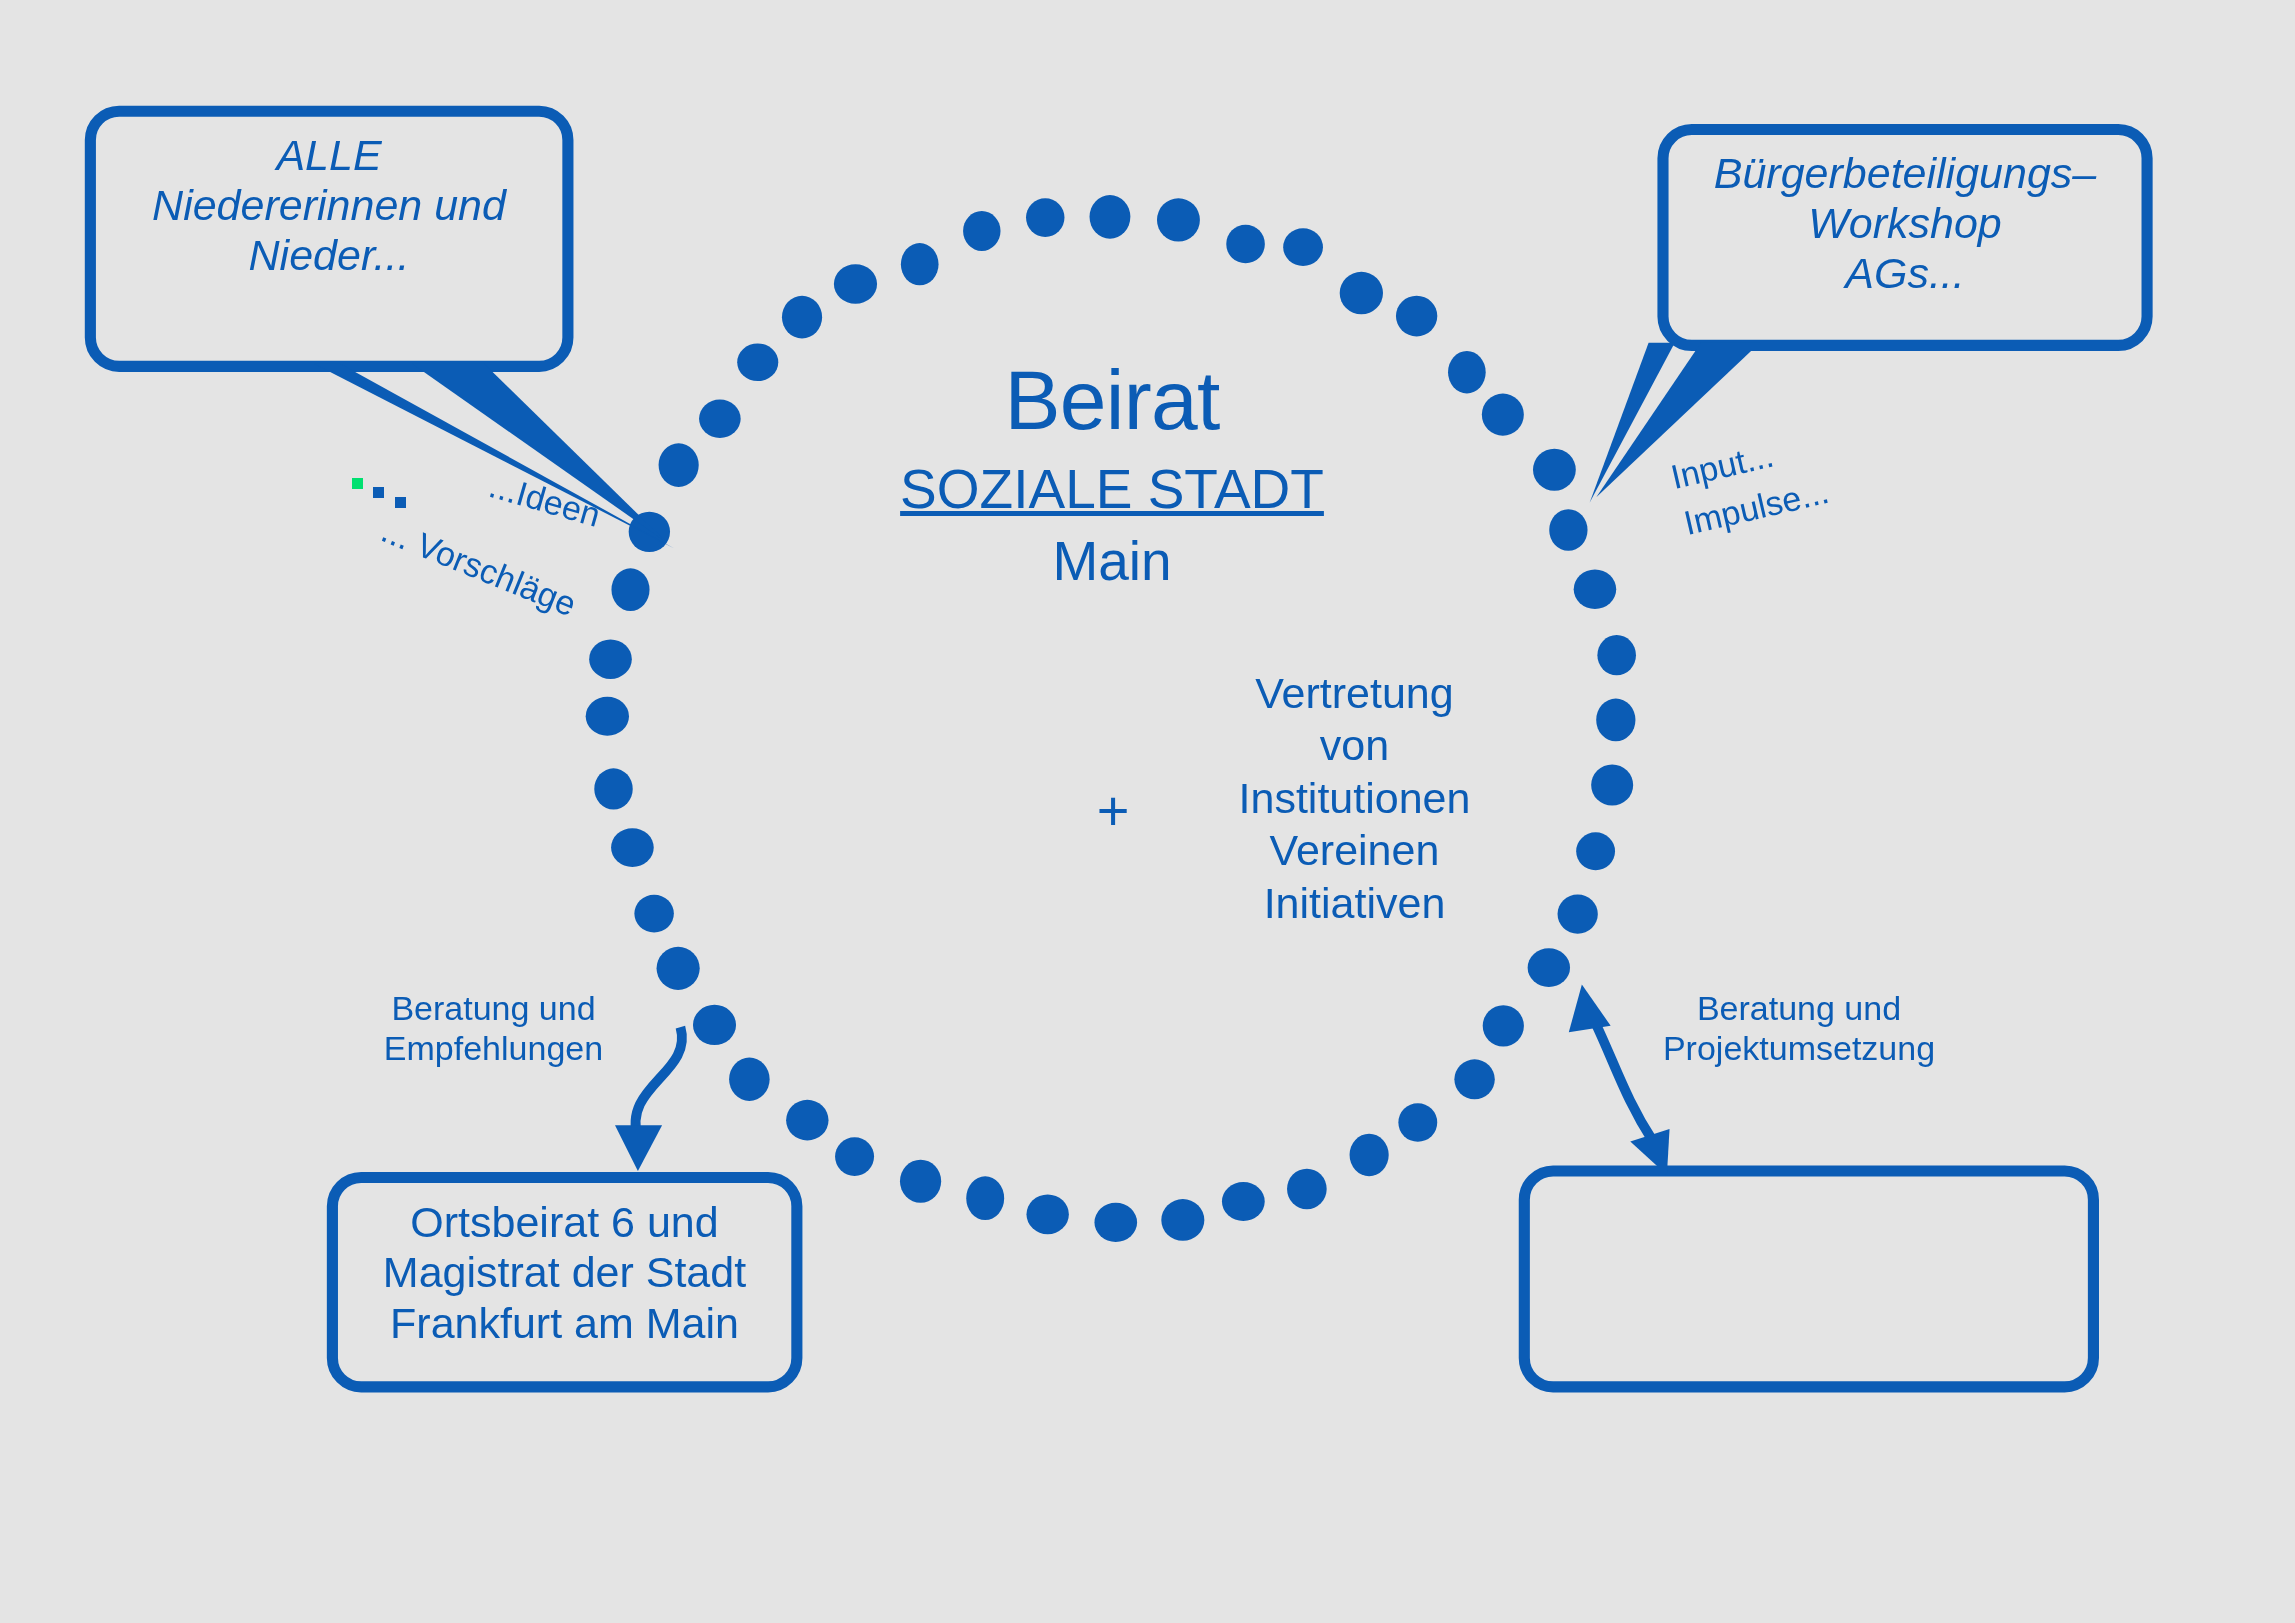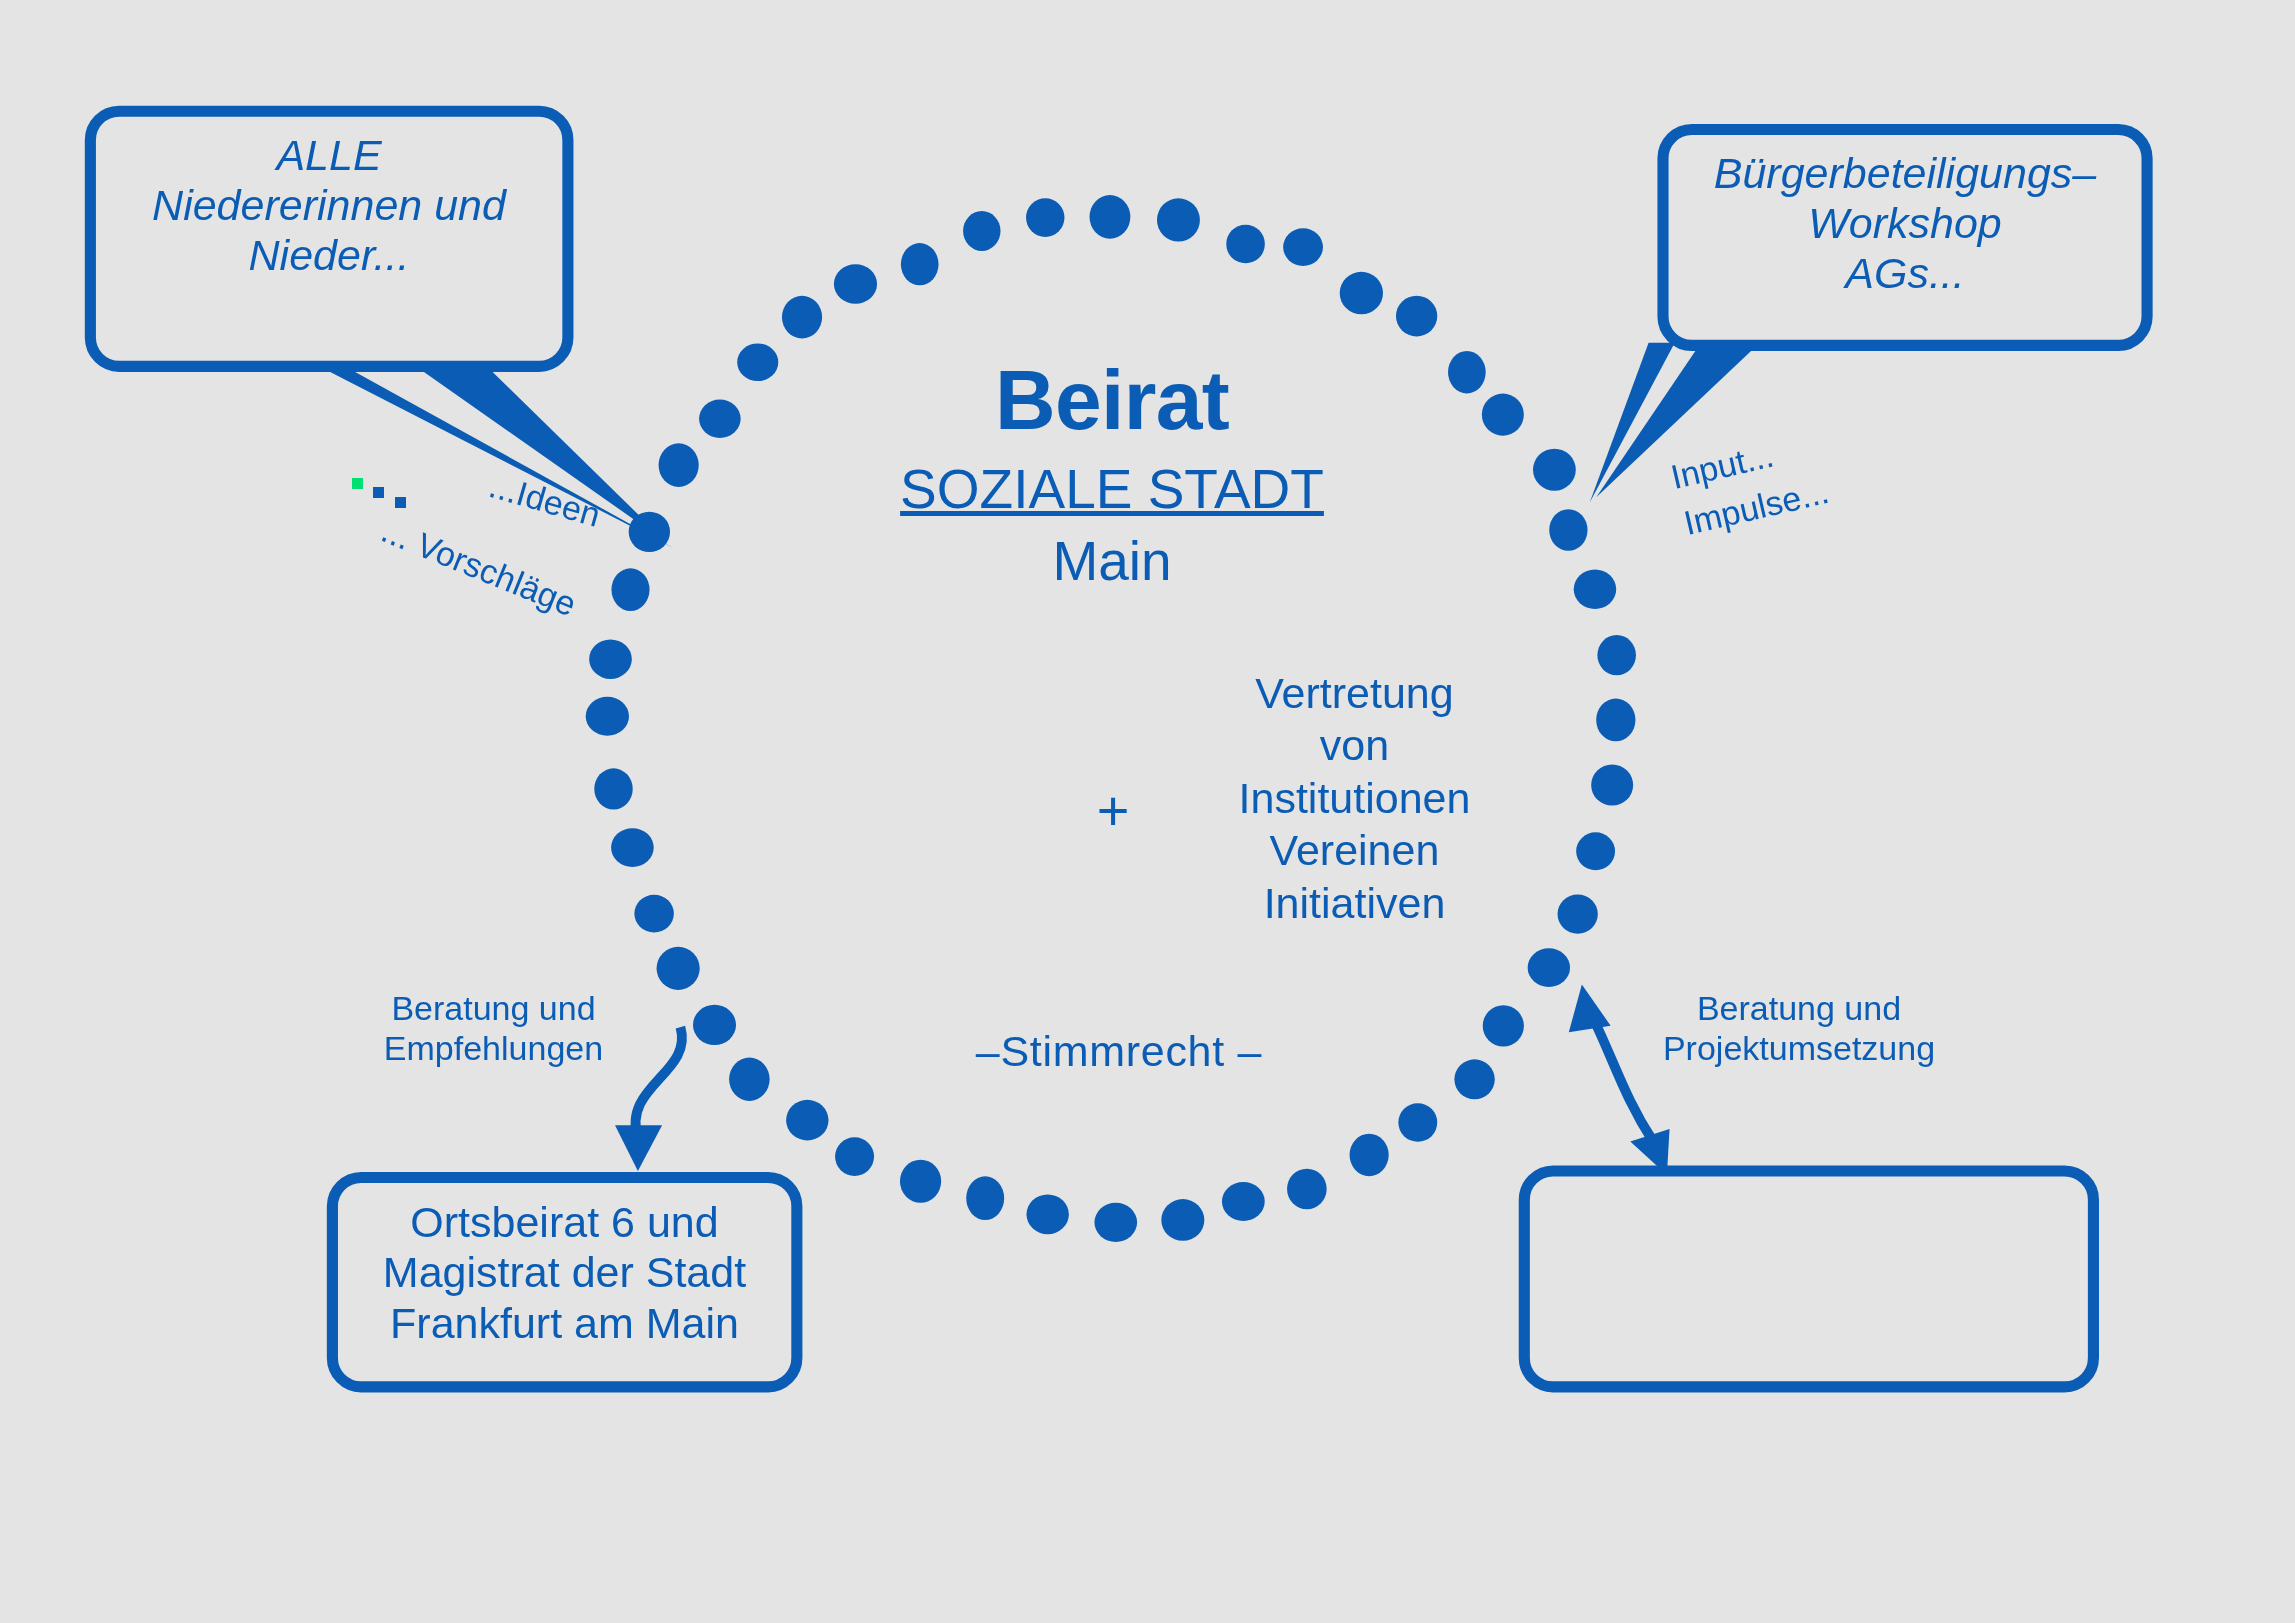--- a/index.html
+++ b/index.html
@@ -33,21 +33,21 @@
     font-style:italic;
   }
 
   .box-text{
     font-size:43px;
     line-height:1.17;
   }
 
   .title-main{
     font-size:84px;
-    font-weight:700;
+    font-weight:400;
     letter-spacing:-0.7px;
   }
   .title-sub{
     font-size:55px;
     text-decoration:underline;
   }
   .title-sub2{
     font-size:55px;
   }
 
@@ -199,21 +199,20 @@
 
 
   <div class="txt plus" style="left:1067px;top:779px;width:92px;">+</div>
 
   <div class="txt col-text" style="left:1178px;top:667px;width:353px;">Vertretung
 von
 Institutionen
 Vereinen
 Initiativen</div>
 
-  <div class="txt stimmrecht" style="left:890px;top:1027px;width:458px;">–Stimmrecht  –</div>
 
   <div class="txt ann" style="left:353px;top:988px;width:281px;">Beratung und
 Empfehlungen</div>
 
   <div class="txt box-text" style="left:332px;top:1197px;width:465px;">Ortsbeirat 6 und
 Magistrat der Stadt
 Frankfurt am Main</div>
 
   <div class="txt ann" style="left:1642px;top:988px;width:314px;">Beratung und
 Projektumsetzung</div>

